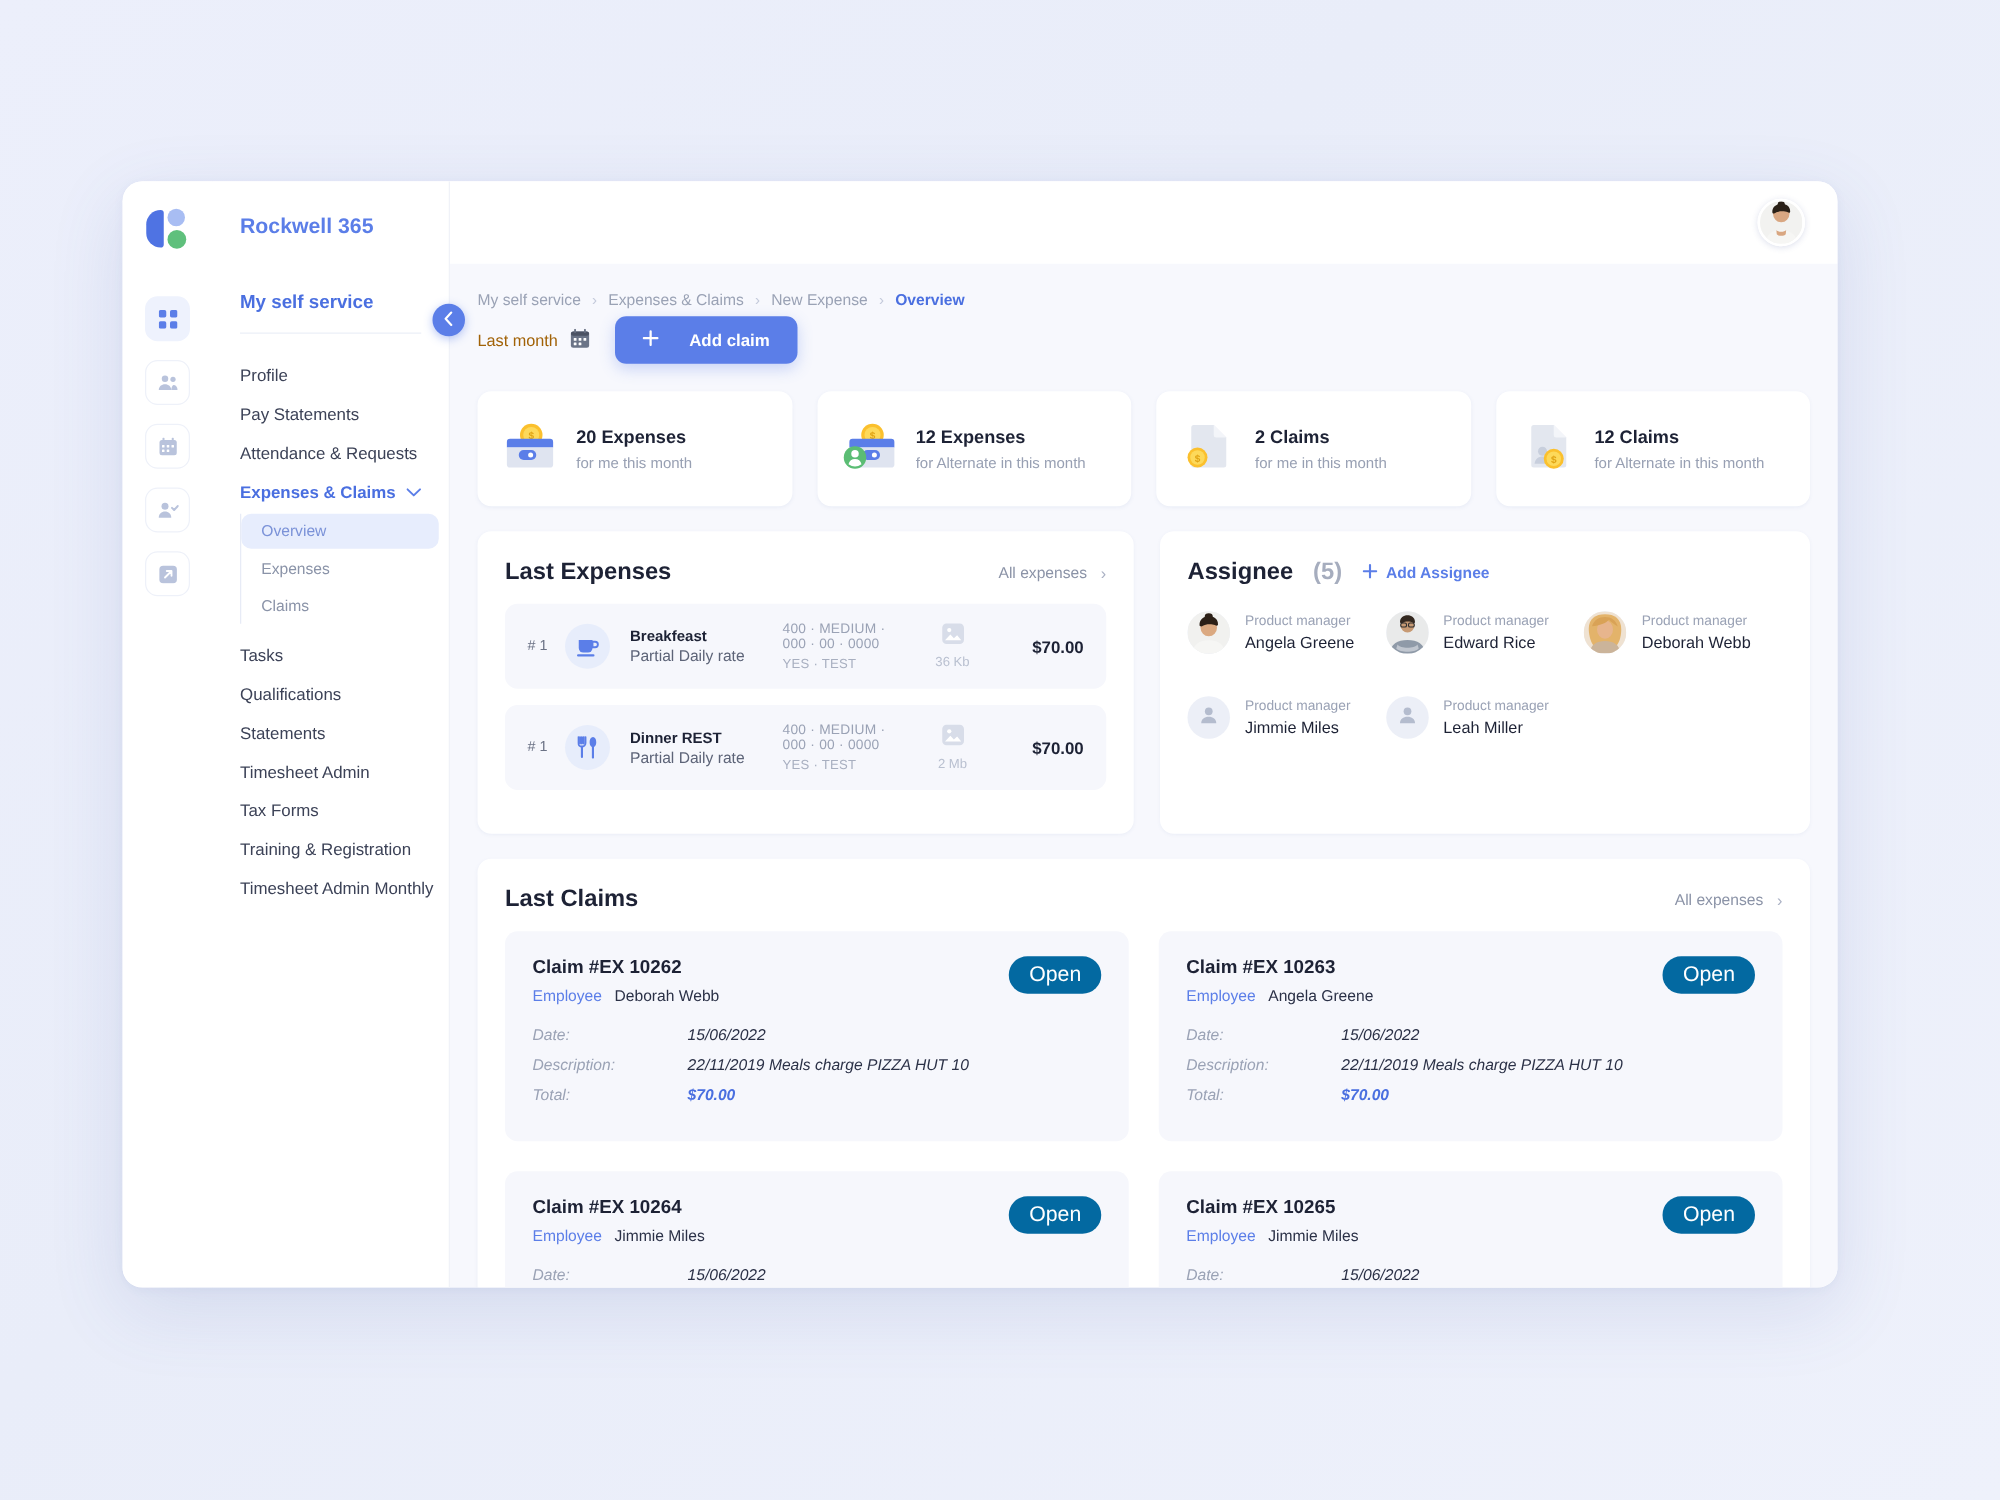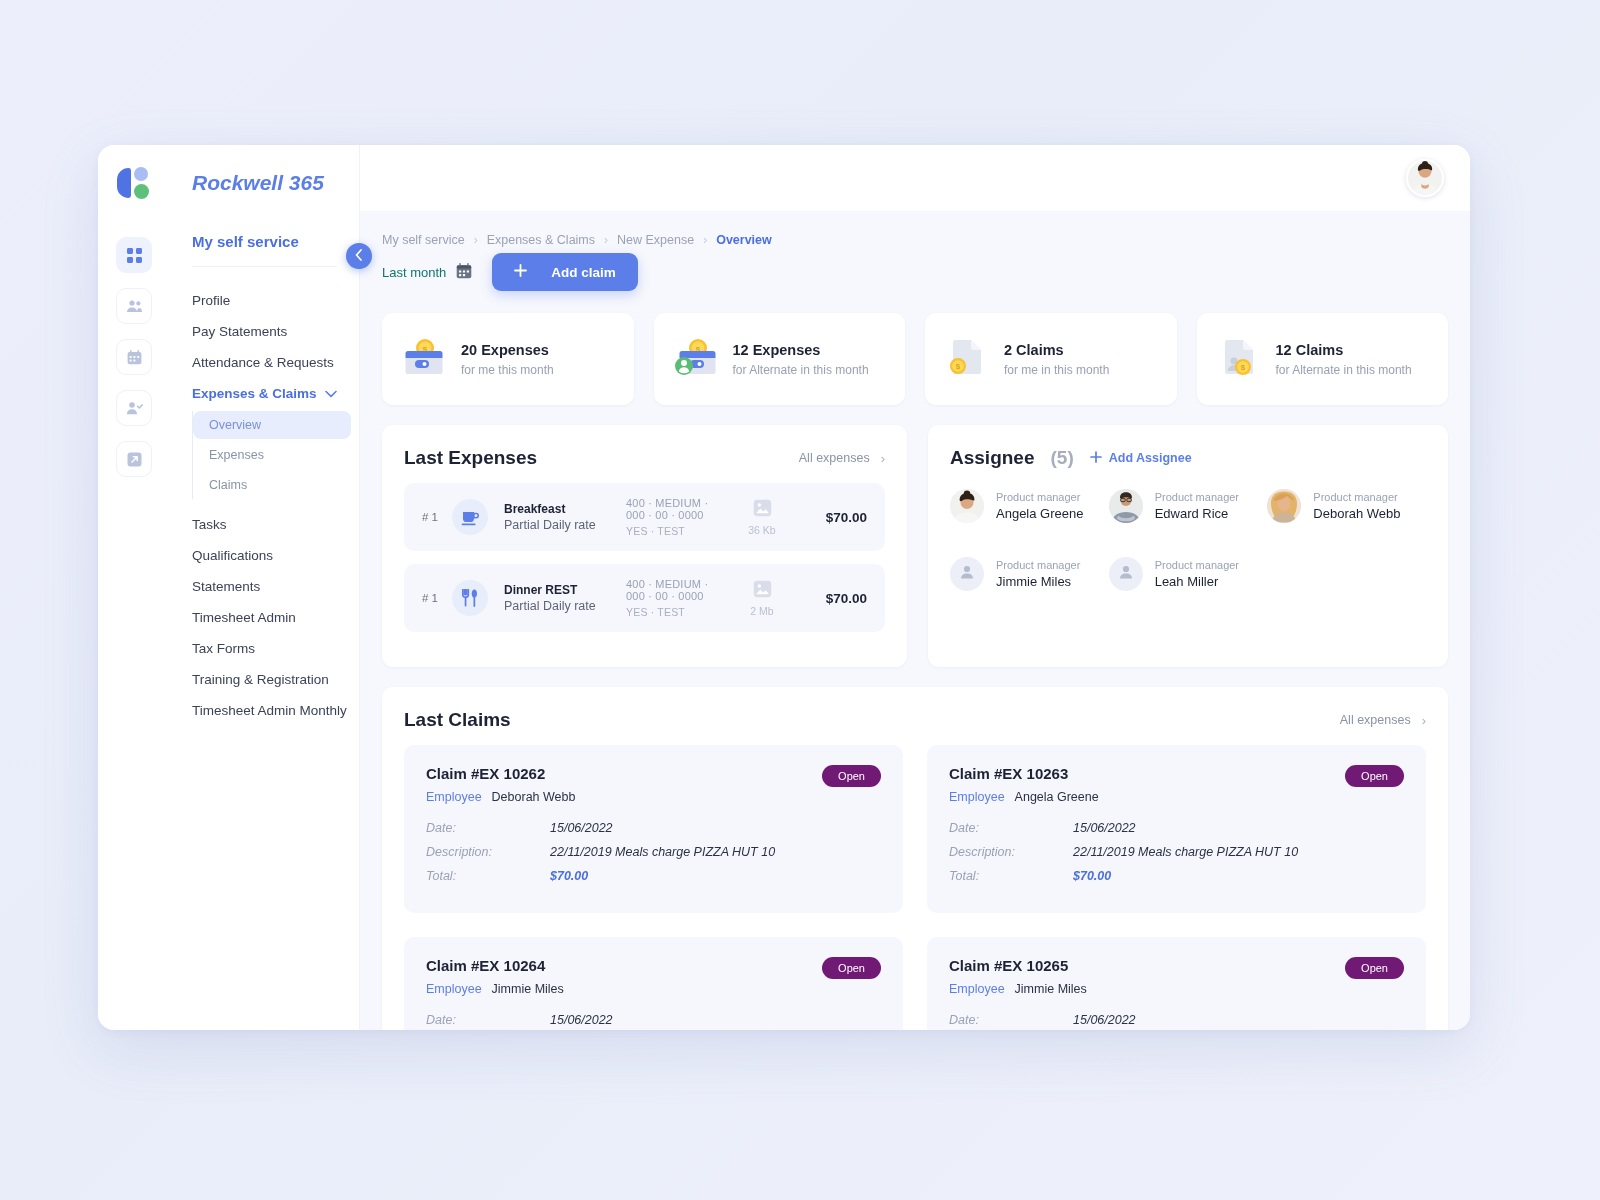--- a/index.html
+++ b/index.html
@@ -185,21 +185,21 @@
   }
   .page-title {
     font-size: 34px;
     font-weight: 700;
     color: #151a2d;
     letter-spacing: -0.4px;
   }
   .head-right { display: flex; align-items: center; gap: 20px; }
   .period-picker {
     display: flex; align-items: center; gap: 10px;
-    font-size: 13px; color: #0f766e;
+    font-size: 13px; color: #a16207;
     cursor: pointer;
   }
   .add-claim-btn {
     background: #5b7ee8;
     color: #fff;
     border: none;
     border-radius: 9px;
     height: 38px;
     padding: 0 22px;
     font-size: 13.5px;
@@ -332,23 +332,23 @@
     padding: 20px 22px;
   }
   .claim-top {
     display: flex; align-items: flex-start; justify-content: space-between;
   }
   .claim-id { font-size: 15px; font-weight: 700; color: #1d2235; }
   .claim-emp { font-size: 12.5px; margin-top: 8px; }
   .claim-emp .lbl { color: #5b7ee8; margin-right: 10px; }
   .claim-emp .val { color: #2b3147; }
   .badge-open {
-    background: #701a75;
+    background: #0369a1;
     color: #fff;
-    font-size: 11px;
+    font-size: 17px;
     border-radius: 20px;
     padding: 5px 16px;
     cursor: pointer;
   }
   .claim-rows { margin-top: 17px; font-style: italic; }
   .claim-line { display: flex; font-size: 12.5px; margin-bottom: 10px; }
   .claim-line .k { width: 124px; color: #9aa2b5; }
   .claim-line .v { color: #2b3147; }
   .claim-line .v.money { color: #4a6fe0; font-weight: 700; }
 </style>
@@ -416,21 +416,21 @@
         <svg width="15" height="15" viewBox="0 0 15 15">
             <rect x="0.5" y="0.5" width="14" height="14" rx="3" fill="#b9c3dc"></rect>
             <path d="M5 10L10 5M6.4 4.8H10.2V8.6" stroke="#fff" stroke-width="1.5" fill="none" stroke-linecap="round" stroke-linejoin="round"></path>
           </svg>
       </span>
     </div>
   </div>
 
   <div class="nav-sidebar">
     <div style="position:absolute; top:26px; left:0; width:100%; padding:0 22px;">
-      <div style="font-size:21px; font-weight:700; color:#5b7ee8;font-style:italic;">Rockwell 365</div>
+      <div style="font-size:17px; font-weight:700; color:#5b7ee8;">Rockwell 365</div>
     </div>
 
     <div class="nav-title-wrap">
       <div class="nav-title">My self service</div>
     </div>
     <div class="nav-divider"></div>
 
     <div class="nav-item">Profile</div>
     <div class="nav-item">Pay Statements</div>
     <div class="nav-item">Attendance &amp; Requests</div>

